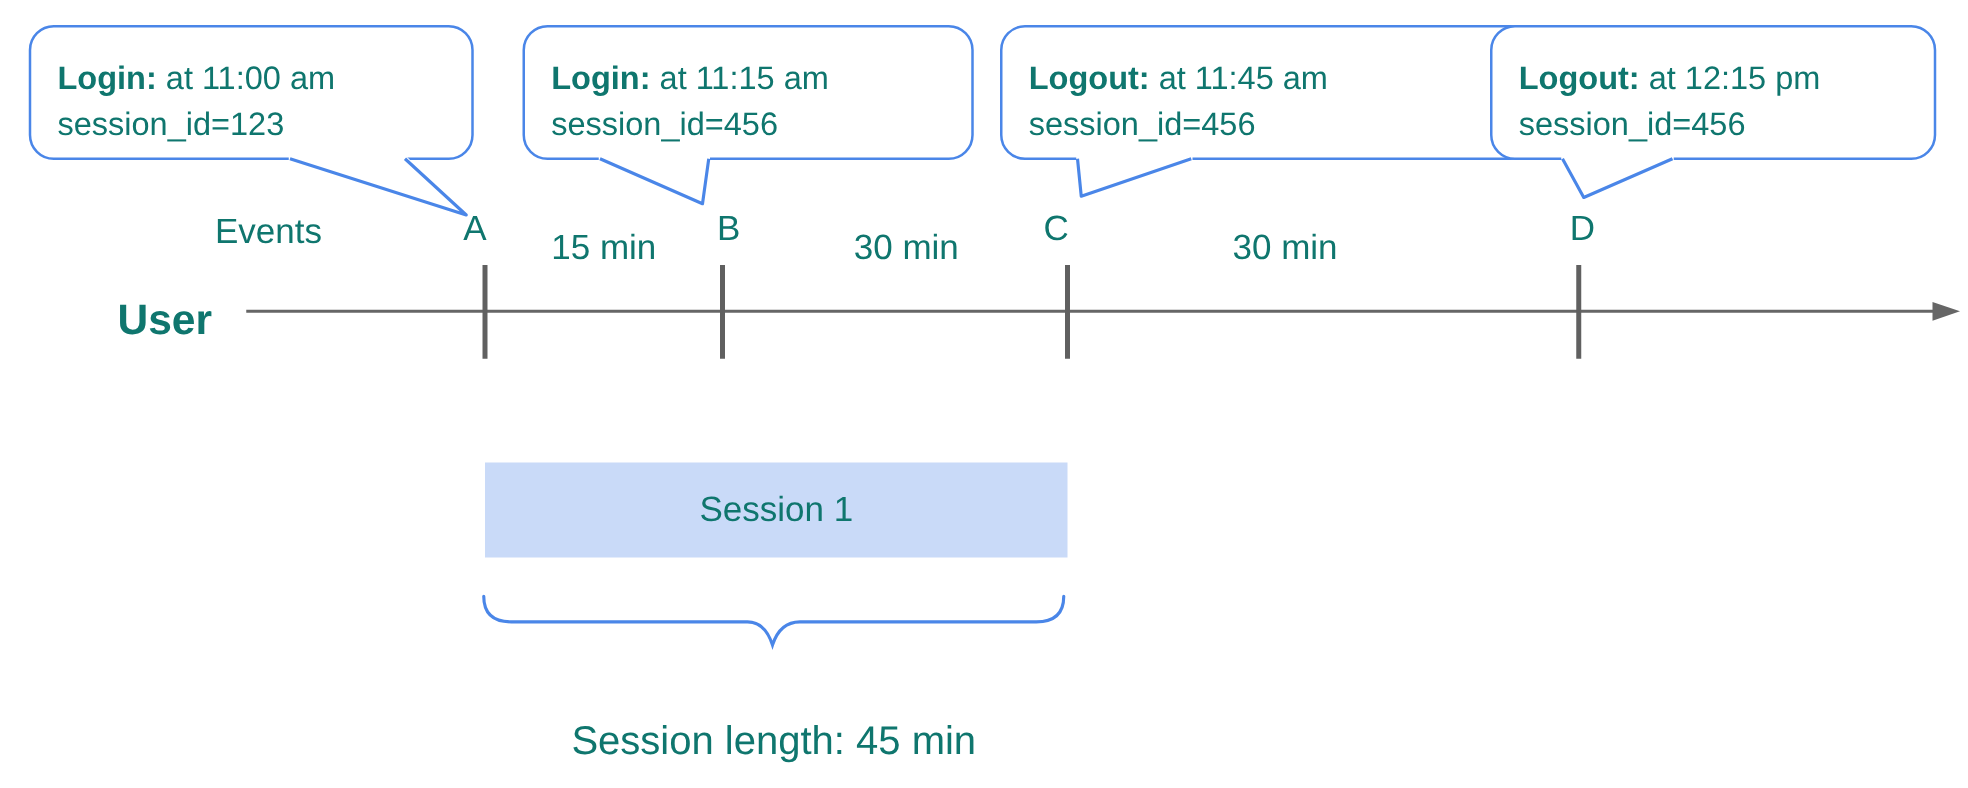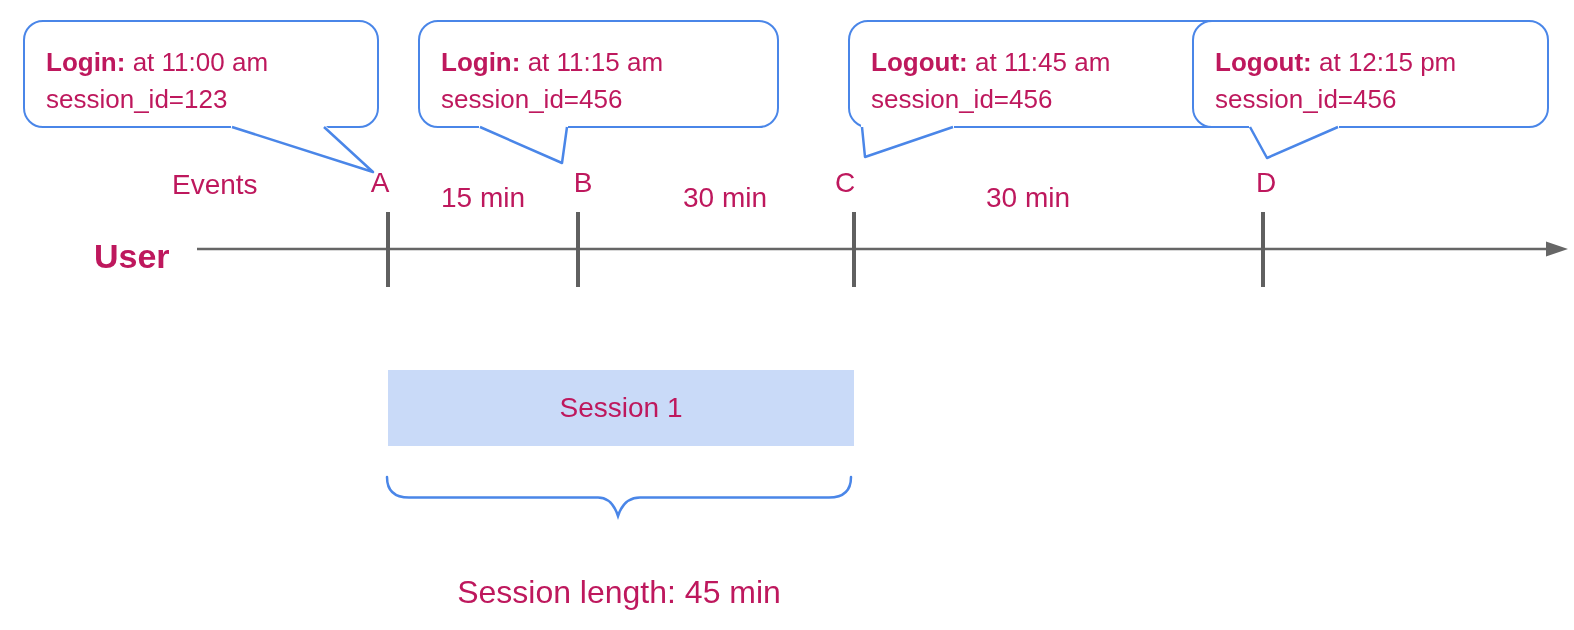--- a/index.html
+++ b/index.html
@@ -1,30 +1,30 @@
 <!DOCTYPE html>
 <html><head>
 <meta charset="utf-8">
 <style>
   html,body{margin:0;padding:0;background:#ffffff;}
   .canvas{
     position:relative;width:1574px;height:630px;background:#ffffff;
-    font-family:"Liberation Sans",sans-serif;color:#be185d;overflow:hidden;
+    font-family:"Liberation Sans",sans-serif;color:#0f766e;overflow:hidden;
   }
   
   .bubble{
     position:absolute;top:20px;height:108px;box-sizing:border-box;
     background:#ffffff;border:2.5px solid #4a86e8;border-radius:20px;
     padding:22px 20px 0 21px;font-size:26px;line-height:37px;z-index:1;
     white-space:nowrap;
   }
   .bubble b{font-weight:700;}
   #bubble-a{left:23px;width:356px;}
   #bubble-b{left:418px;width:361px;}
-  #bubble-c{left:800px;width:428px;margin-left:48px;}
+  #bubble-c{left:800px;width:428px;}
   #bubble-d{left:1192px;width:357px;}
   
   .overlay{position:absolute;left:0;top:0;width:1574px;height:630px;z-index:3;pointer-events:none;}
   
   .lbl{position:absolute;white-space:nowrap;z-index:2;}
   #events-label{left:172px;top:169px;font-size:28px;}
   #user-label{left:94px;top:237px;font-size:34px;font-weight:bold;}
   .marker{position:absolute;top:167px;font-size:28px;transform:translateX(-50%);z-index:2;}
   #marker-a{left:380px;} #marker-b{left:583px;} #marker-c{left:845px;} #marker-d{left:1266px;}
   .interval{position:absolute;top:182px;font-size:28px;transform:translateX(-50%);z-index:2;}

